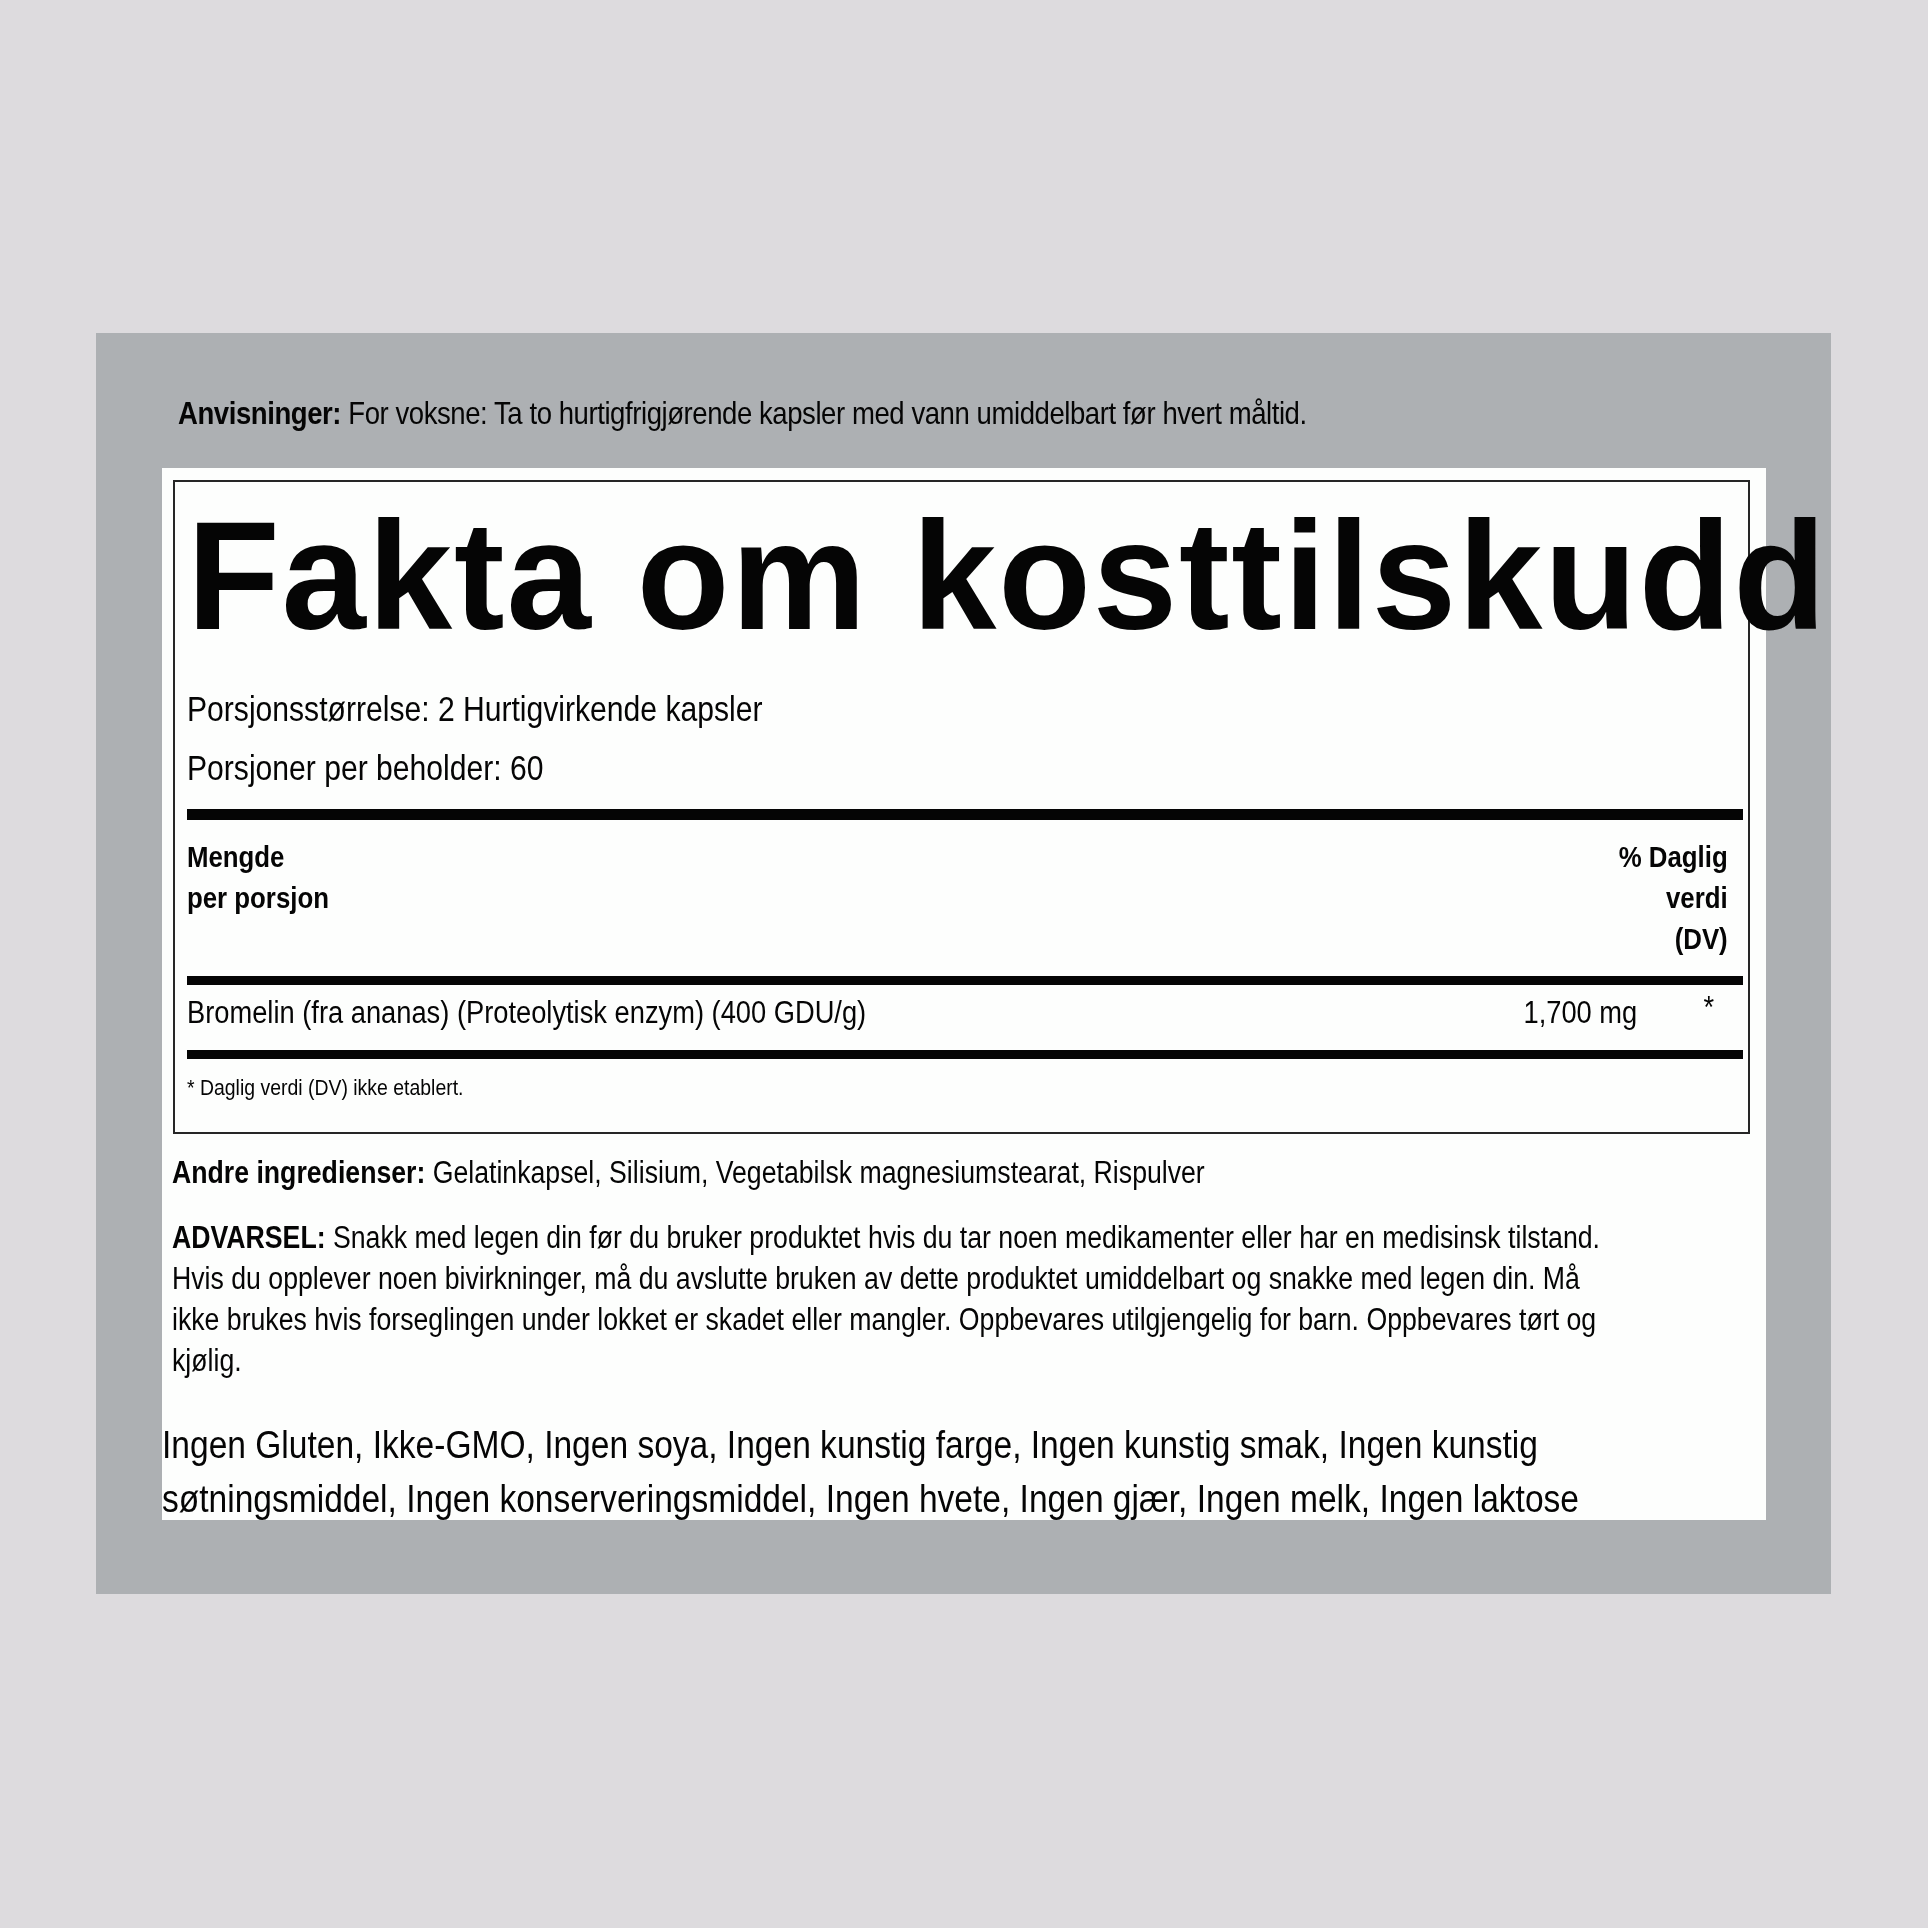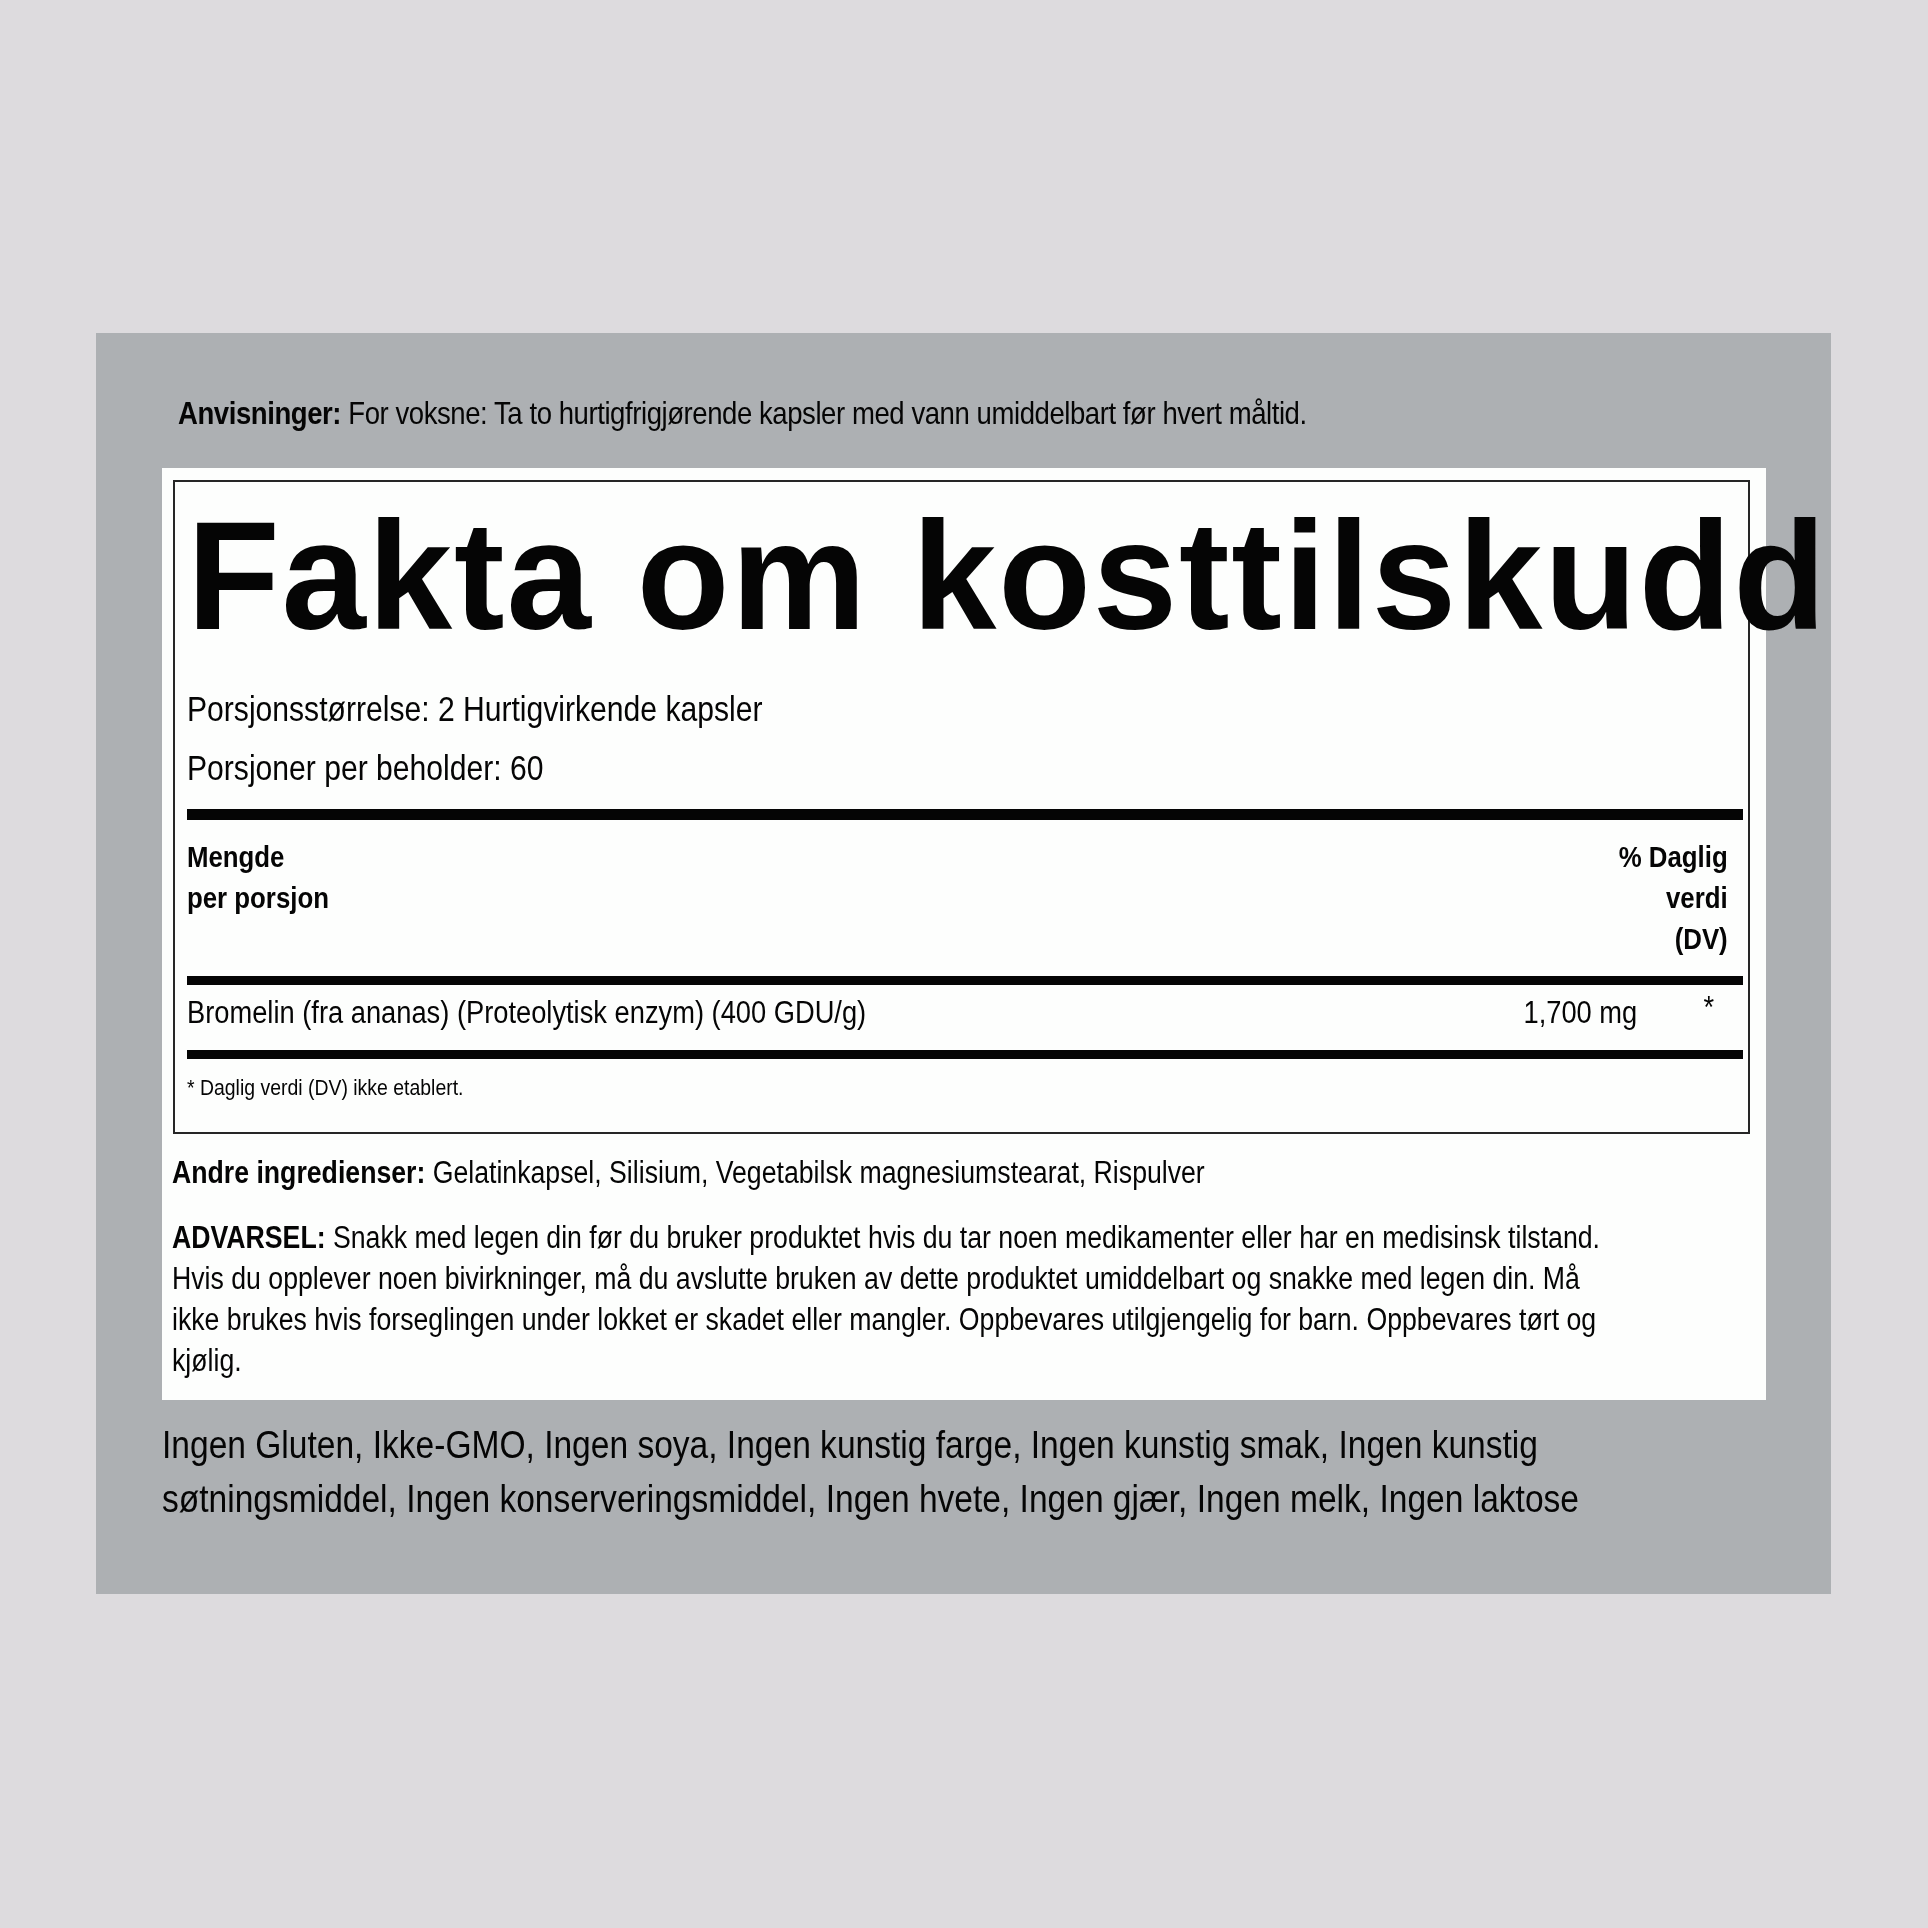--- a/index.html
+++ b/index.html
@@ -25,21 +25,21 @@
     transform: scaleX(0.86);
     transform-origin: left top;
     white-space: nowrap;
   }
   .bold-cond {
     font-weight: bold;
   }
   .whitebox {
     position: absolute;
     left: 162px; top: 468px;
-    width: 1604px; height: 932px;
+    width: 1604px; height: 1052px;
     background: #fdfefd;
   }
   .facts {
     position: absolute;
     left: 11.3px; top: 12.2px;
     width: 1577px; height: 654px;
     border: 2.8px solid #262626;
     box-sizing: border-box;
   }
   .facts-title {

